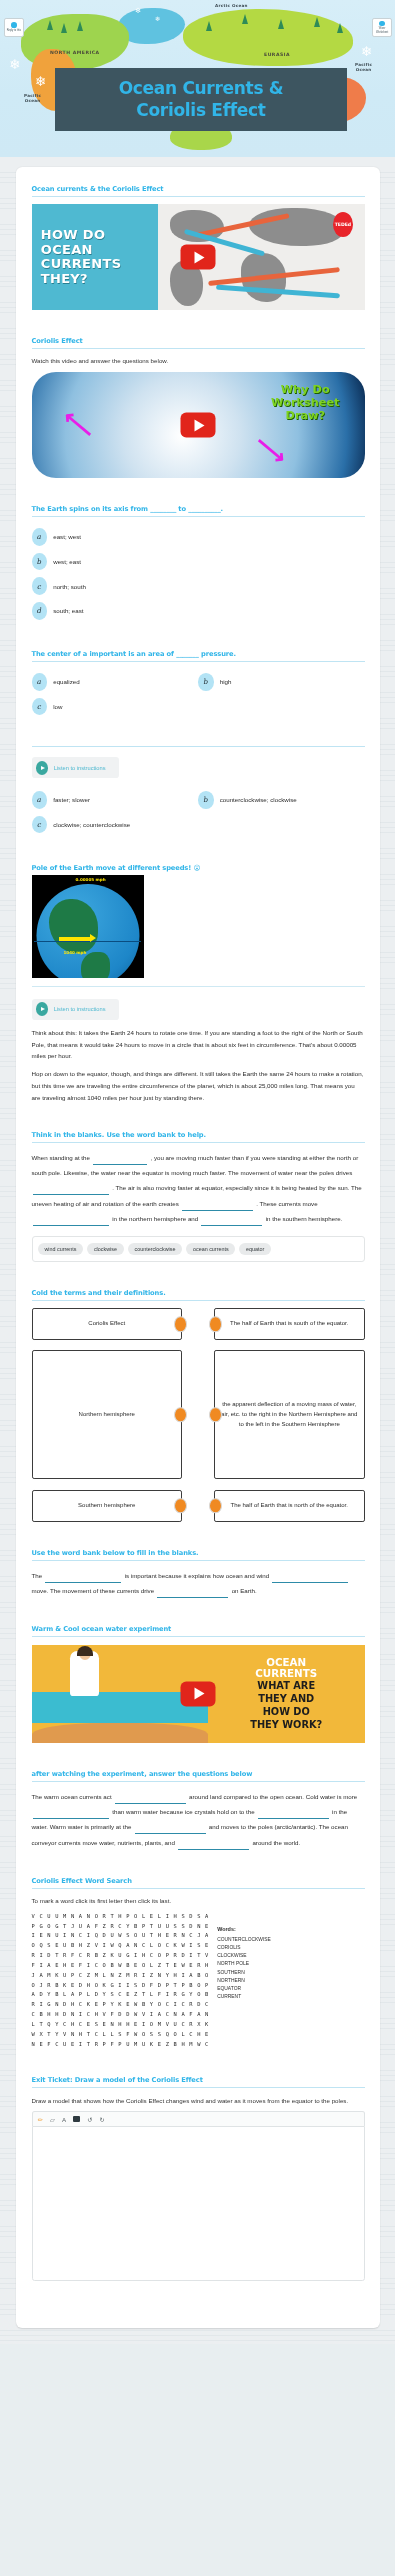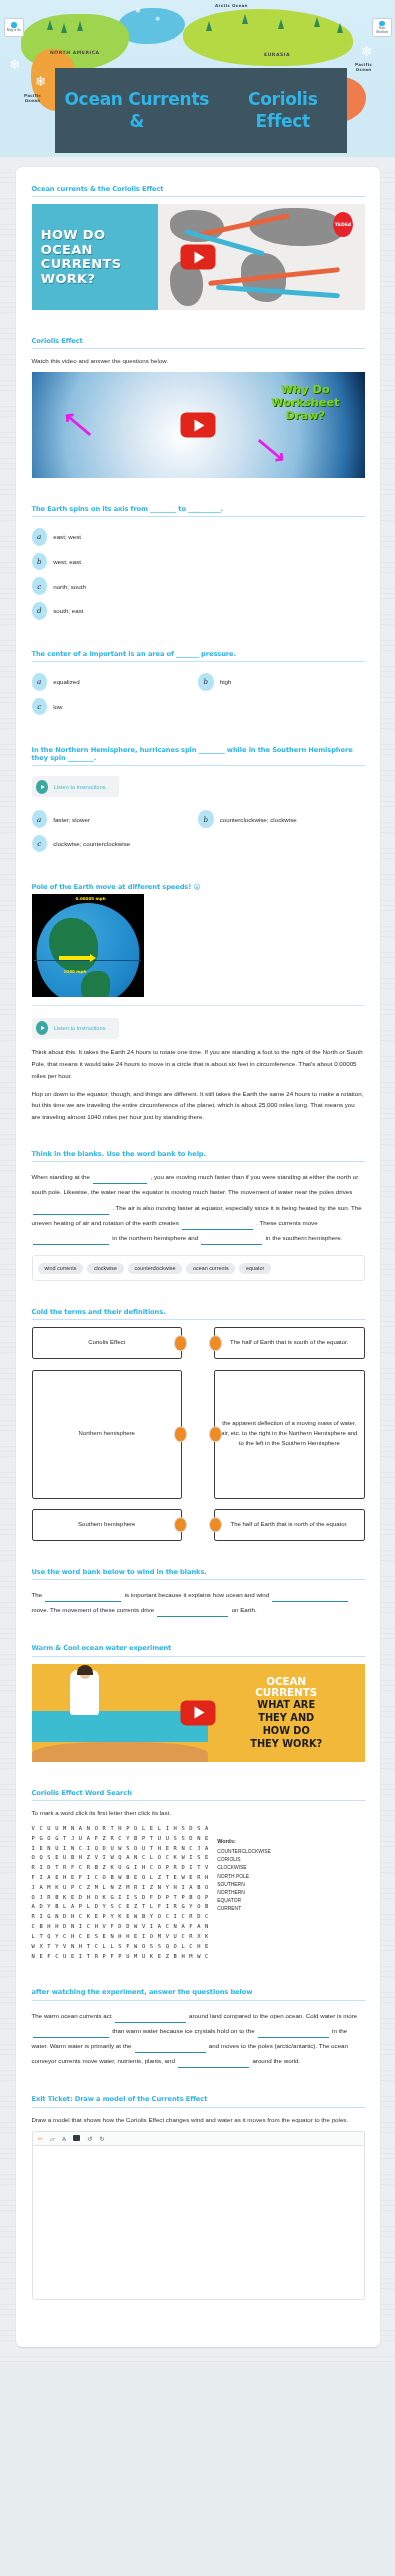--- a/index.html
+++ b/index.html
@@ -49,23 +49,23 @@
     letter-spacing:0.3px; text-align:center; line-height:1.15;
   }
   .cont-lbl {
     position:absolute;
     font-family:"DejaVu Sans", sans-serif;
     font-size:4.6px; color:#4a4a3a; font-weight:bold; letter-spacing:0.5px;
   }
   .title-plate {
     position:absolute;
     left:55px; top:68px;
-    width:292px; height:85px;
+    width:292px; height:63px;
     background:#3d5560;
-    display:flex; flex-direction:row;
+    display:flex; flex-direction:column;
     align-items:center; justify-content:center;
     z-index:5;
   }
   .title-plate .t {
     font-family:"DejaVu Sans", sans-serif;
     font-weight:bold;
     font-size:17px;
     color:#31b5e8;
     line-height:1.25;
     text-align:center;
@@ -148,20 +148,21 @@
   .cur { position:absolute; border-radius:20.6px; }
   .ted {
     position:absolute; right:11.3px; top:8.2px;
     width:20.6px; height:25px; border-radius:50%;
     background:#e8242a; color:#fff; font-weight:bold;
     font-size:4.6px; display:flex; align-items:center; justify-content:center;
     font-family:"DejaVu Sans", sans-serif;
   }
   .vid-hurricane {
     background:radial-gradient(circle at 45% 60%, #ffffff 0%, #cfe2f0 30%, #8fc0e0 60%, #2a6fa8 85%, #07244a 100%);
+    border-radius:24px;
   }
   .hur-title {
     position:absolute; right:25px; top:11.3px;
     font-family:"DejaVu Sans", sans-serif;
     font-weight:bold; font-size:11.3px; color:#7ed321;
     text-align:center; line-height:1.15;
     text-shadow:0.8px 0.8px 0 #1d5c00;
   }
   .hur-arrow { position:absolute; color:#e81ee8; font-size:23px; font-weight:bold; }
   .play {
@@ -427,21 +428,21 @@
 <div class="sheet">
 
   <div class="blk">
     <h2 class="blk-title">Ocean currents &amp; the Coriolis Effect</h2>
     <hr class="blk-rule">
     <div class="vid vid-ocean">
       <div class="left">
         <span>HOW DO</span>
         <span>OCEAN</span>
         <span>CURRENTS</span>
-        <span>WORK?</span>
+        <span>THEY?</span>
       </div>
       <div class="right">
         <div class="world-blob" style="left:6%; top:6%; width:26%; height:30%; border-radius:40% 55% 45% 50%;"></div>
         <div class="world-blob" style="left:44%; top:4%; width:46%; height:36%; border-radius:45% 50% 40% 55%;"></div>
         <div class="world-blob" style="left:40%; top:46%; width:22%; height:46%; border-radius:35% 50% 40% 55%;"></div>
         <div class="world-blob" style="left:6%; top:54%; width:16%; height:42%; border-radius:40% 50% 45% 55%;"></div>
         <div class="cur" style="left:18%; top:18%; width:46%; height:4.6px; background:#e8643c; transform:rotate(-12deg);"></div>
         <div class="cur" style="left:12%; top:34%; width:40%; height:4.6px; background:#3fb4d4; transform:rotate(16deg);"></div>
         <div class="cur" style="left:24%; top:66%; width:64%; height:4.6px; background:#e8643c; transform:rotate(-6deg);"></div>
         <div class="cur" style="left:28%; top:80%; width:60%; height:4.6px; background:#3fb4d4; transform:rotate(4deg);"></div>
@@ -503,21 +504,20 @@
         <span class="mcq-label">high</span>
       </div>
       <div class="mcq">
         <span class="bubble">c</span>
         <span class="mcq-label">low</span>
       </div>
     </div>
   </div>
 
   <div class="blk">
-    <h2 class="blk-title">In the Northern Hemisphere, hurricanes spin ________ while in the Southern Hemisphere they spin ________.</h2>
     <hr class="blk-rule">
     <div class="listen">
       <span class="listen-btn"></span>
       <span class="listen-txt">Listen to instructions</span>
     </div>
     <div class="mcq-grid">
       <div class="mcq">
         <span class="bubble">a</span>
         <span class="mcq-label">faster; slower</span>
       </div>
@@ -608,21 +608,21 @@
         <span class="knob right"></span>
       </div>
       <div class="mbox">
         <span class="knob left"></span>
         <span>The half of Earth that is north of the equator.</span>
       </div>
     </div>
   </div>
 
   <div class="blk">
-    <h2 class="blk-title">Use the word bank below to wind in the blanks.</h2>
+    <h2 class="blk-title">Use the word bank below to fill in the blanks.</h2>
     <hr class="blk-rule">
     <div class="fill-para">
       <span>The</span>
       <input class="blank-in w2" style="">
       <span>is important because it explains how ocean and wind</span>
       <input class="blank-in w2" style="">
       <span>move. The movement of these currents drive</span>
       <input class="blank-in w3" style="">
       <span>on Earth.</span>
     </div>
@@ -642,20 +642,38 @@
       </div>
       <div class="exp-right">
         <div class="l1">OCEAN</div>
         <div class="l1">CURRENTS</div>
         <div class="l2">WHAT ARE</div>
         <div class="l2">THEY AND</div>
         <div class="l2">HOW DO</div>
         <div class="l2">THEY WORK?</div>
       </div>
       <div class="play"></div>
+    </div>
+  </div>
+
+  <div class="blk">
+    <h2 class="blk-title">after watching the experiment, answer the questions below</h2>
+    <hr class="blk-rule">
+    <div class="fill-para">
+      <span>The warm ocean currents act</span>
+      <input class="blank-in w3" style="">
+      <span>around land compared to the open ocean. Cold water is more</span>
+      <input class="blank-in w2" style="">
+      <span>than warm water because ice crystals hold on to the</span>
+      <input class="blank-in w3" style="">
+      <span>in the water. Warm water is primarily at the</span>
+      <input class="blank-in w3" style="">
+      <span>and moves to the poles (arctic/antartic). The ocean conveyor currents move water, nutrients, plants, and</span>
+      <input class="blank-in w3" style="">
+      <span>around the world.</span>
     </div>
   </div>
 
   <div class="blk">
     <h2 class="blk-title">Coriolis Effect Word Search</h2>
     <hr class="blk-rule">
     <p class="sub-text">To mark a word click its first letter then click its last.</p>
     <div class="ws-row">
       <div class="ws-grid">
         <div>V C U U M N A N O R T H P O L E L I H S D S A</div>
@@ -681,39 +699,21 @@
         <div>NORTH POLE</div>
         <div>SOUTHERN</div>
         <div>NORTHERN</div>
         <div>EQUATOR</div>
         <div>CURRENT</div>
       </div>
     </div>
   </div>
 
   <div class="blk">
-    <h2 class="blk-title">after watching the experiment, answer the questions below</h2>
-    <hr class="blk-rule">
-    <div class="fill-para">
-      <span>The warm ocean currents act</span>
-      <input class="blank-in w3" style="">
-      <span>around land compared to the open ocean. Cold water is more</span>
-      <input class="blank-in w2" style="">
-      <span>than warm water because ice crystals hold on to the</span>
-      <input class="blank-in w3" style="">
-      <span>in the water. Warm water is primarily at the</span>
-      <input class="blank-in w3" style="">
-      <span>and moves to the poles (arctic/antartic). The ocean conveyor currents move water, nutrients, plants, and</span>
-      <input class="blank-in w3" style="">
-      <span>around the world.</span>
-    </div>
-  </div>
-
-  <div class="blk">
-    <h2 class="blk-title">Exit Ticket: Draw a model of the Currents Effect</h2>
+    <h2 class="blk-title">Exit Ticket: Draw a model of the Coriolis Effect</h2>
     <hr class="blk-rule">
     <p class="sub-text">Draw a model that shows how the Coriolis Effect changes wind and water as it moves from the equator to the poles.</p>
     <div class="draw-toolbar">
       <span class="tool pencil">✏</span>
       <span class="tool">▱</span>
       <span class="tool">A</span>
       <span class="swatch"></span>
       <span class="tool">↺</span>
       <span class="tool">↻</span>
     </div>

